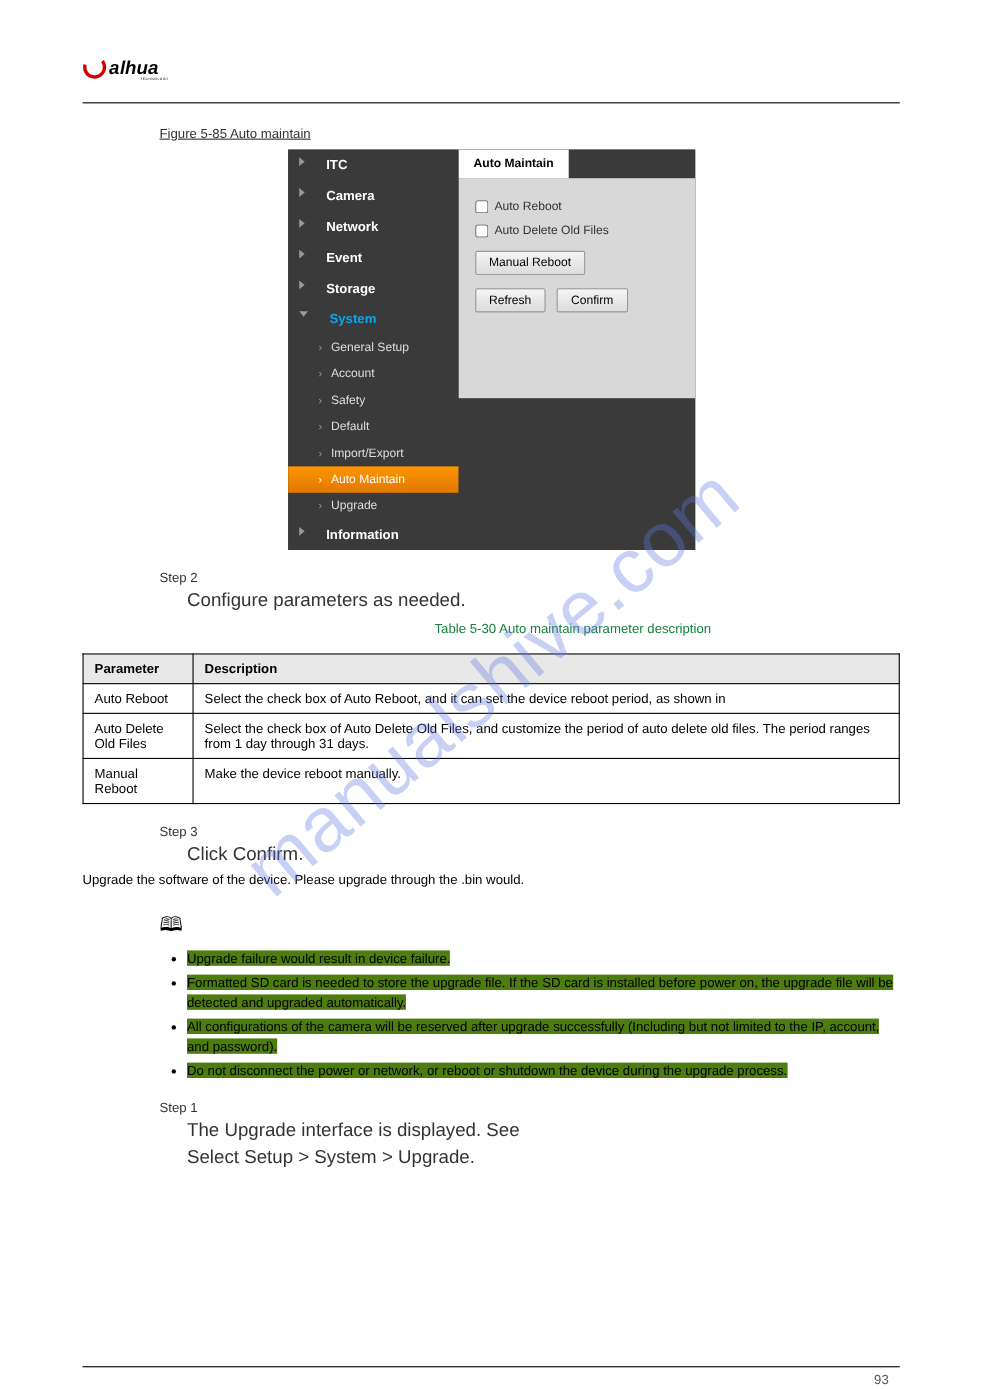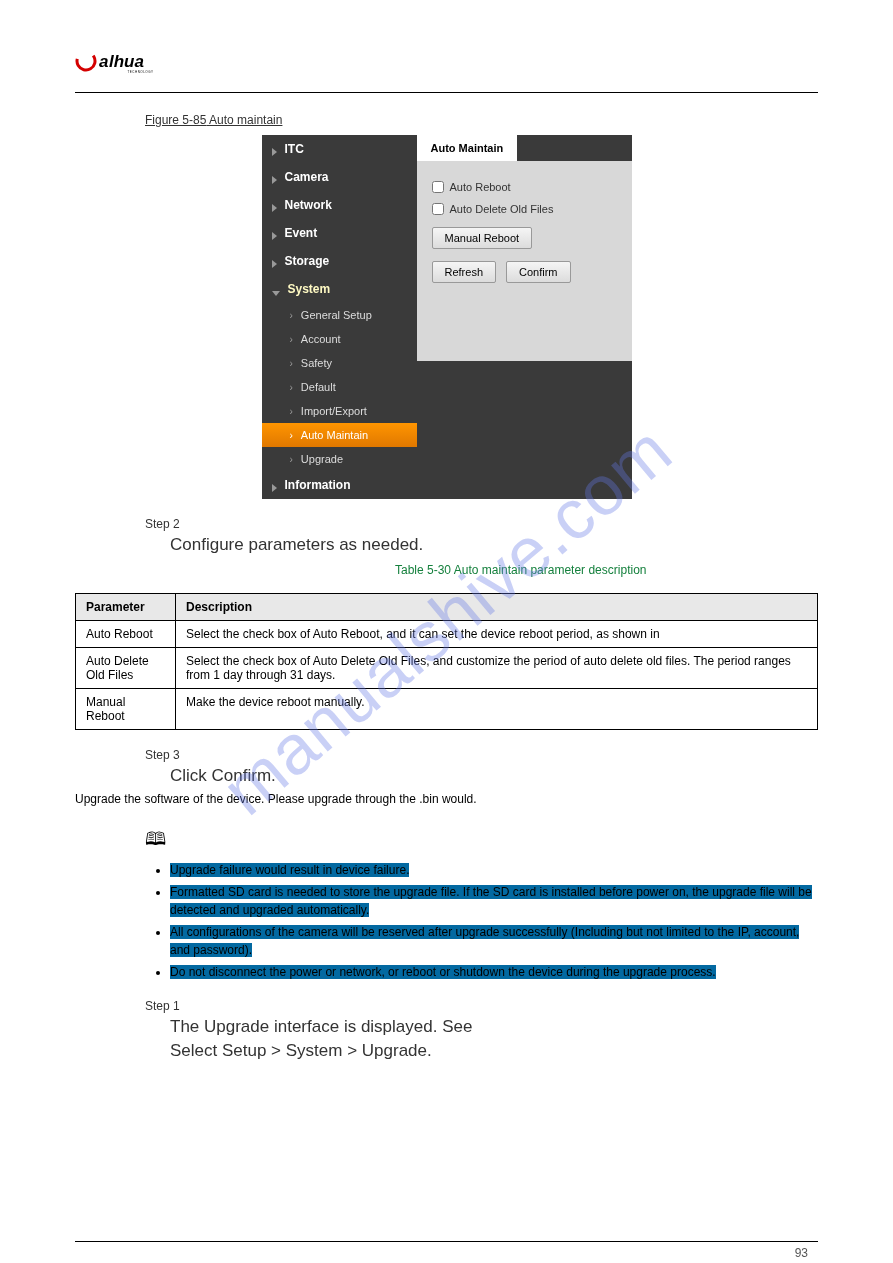--- a/index.html
+++ b/index.html
@@ -10,23 +10,23 @@
     .logo-area { margin-bottom: 8px; }
     .logo-svg { width: 110px; height: 30px; }
     
     .header-rule { border: none; border-top: 1.5px solid #000; margin-top: 2px; }
     
     .figure-label { font-size: 12px; color: #333; margin: 20px 0 8px 70px; text-decoration: underline; }
     
     .screenshot { margin: 0 auto; width: 370px; background: #3a3a3a; display: flex; }
     
     .sidebar { width: 155px; background: #3a3a3a; font-size: 12px; }
-    .sidebar-item { color: #fff; padding: 7px 10px; display: flex; align-items: flex-end; gap: 8px; cursor: pointer; }
+    .sidebar-item { color: #fff; padding: 7px 10px; display: flex; align-items: flex-start; gap: 20px; cursor: pointer; }
     .sidebar-item.bold { font-weight: bold; }
-    .sidebar-item.active-section { color: #fef9c3; font-weight: bold; }
+    .sidebar-item.active-section { color: #0ea5e9; font-weight: bold; }
     .sidebar-subitem { color: #ddd; padding: 6px 10px 6px 28px; display: flex; align-items: center; gap: 8px; cursor: pointer; font-size: 11px; }
     .sidebar-subitem.selected { background: linear-gradient(to bottom, #ff9500, #e07800); color: #fff; }
     .tri-right { width: 0; height: 0; border-top: 4px solid transparent; border-bottom: 4px solid transparent; border-left: 5px solid #999; }
     .tri-down { width: 0; height: 0; border-left: 4px solid transparent; border-right: 4px solid transparent; border-top: 5px solid #999; }
     .chev { font-size: 10px; color: #999; }
     
     .content-panel { flex: 1; background: #3a3a3a; }
     .tab-bar { display: flex; }
     .tab { background: #fff; color: #000; font-weight: bold; font-size: 11px; padding: 7px 14px; }
     .panel-body { background: #d8d8d8; padding: 20px 15px 30px 15px; min-height: 200px; }
@@ -44,21 +44,21 @@
     .params-table th, .params-table td { border: 1px solid #000; padding: 6px 10px; text-align: left; vertical-align: top; }
     .params-table th { background: #e8e8e8; font-weight: bold; }
     .params-table td.param-col { width: 100px; }
     
     .section-heading { font-size: 16px; font-weight: bold; margin: 25px 0 10px 0; }
     .section-text { font-size: 12px; margin: 0 0 8px 0; line-height: 1.5; }
     
     .note-icon { display: inline-block; font-size: 18px; margin: 10px 0 5px 70px; }
     .note-bullets { margin-left: 95px; font-size: 12px; }
     .note-bullets li { list-style: disc; margin-bottom: 4px; line-height: 1.5; }
-    .highlight { background: #0369a1; }
+    .highlight { background: #4d7c0f; }
     
     .watermark {
       position: absolute;
       top: 50%; left: 50%;
       transform: translate(-50%, -65%) rotate(-40deg);
       font-size: 70px;
       color: rgba(100, 120, 230, 0.35);
       font-weight: normal;
       pointer-events: none;
       white-space: nowrap;

